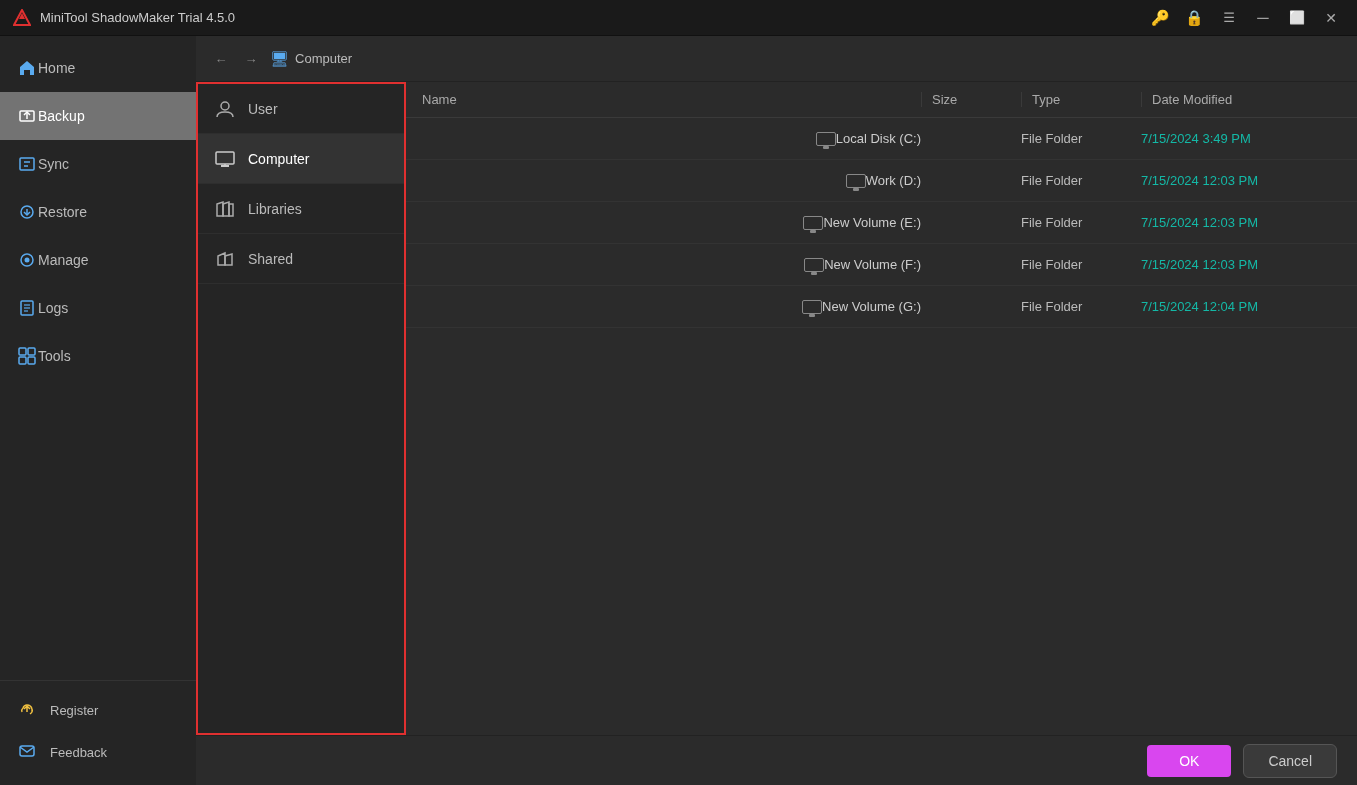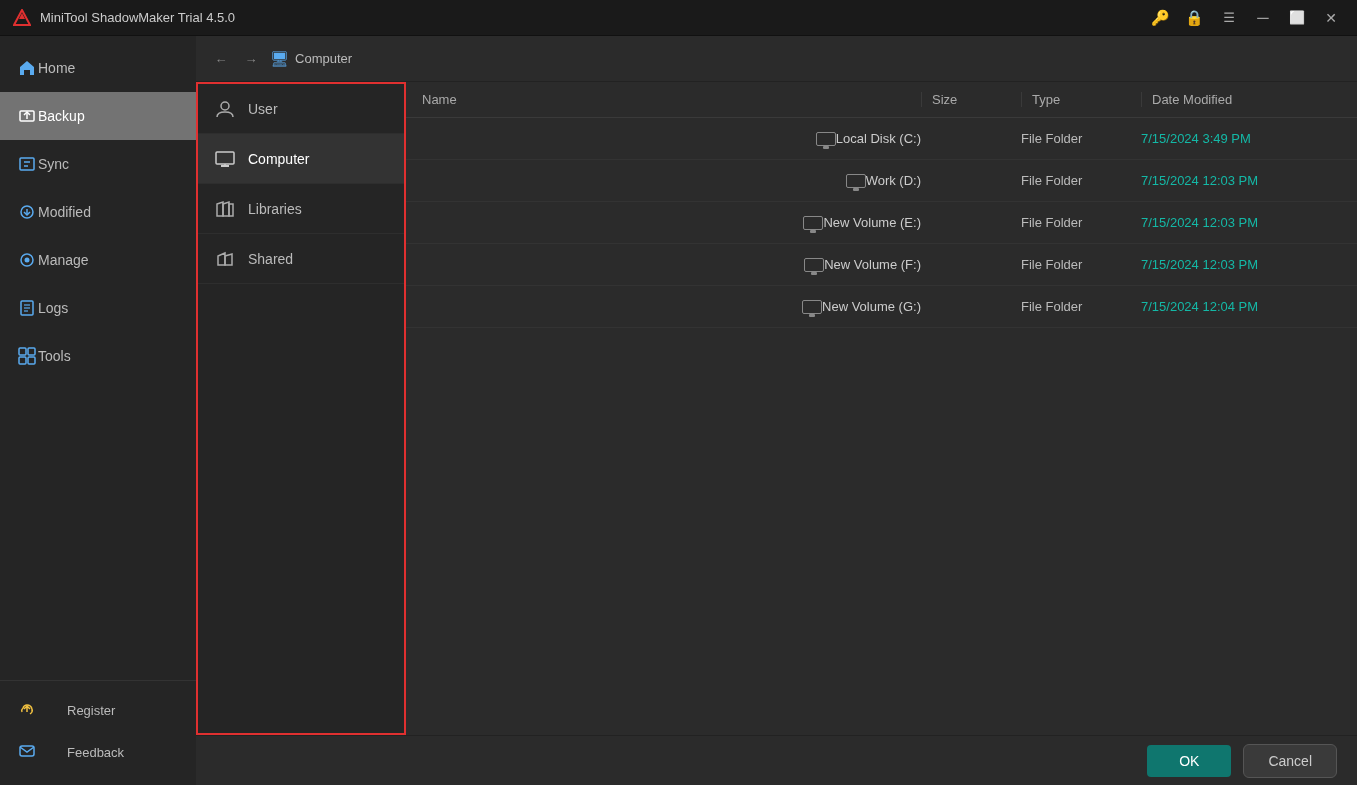--- a/index.html
+++ b/index.html
@@ -99,21 +99,21 @@
     .sidebar-bottom {
       padding: 8px 0 12px 0;
       border-top: 1px solid #333;
     }
     .sidebar-bottom-item {
       display: flex;
       align-items: center;
       height: 42px;
       padding: 0 16px;
       cursor: pointer;
-      gap: 29px;
+      gap: 12px;
       color: #bbb;
       font-size: 13px;
     }
 
     
     .content {
       flex: 1;
       background: #2b2b2b;
       display: flex;
       flex-direction: column;
@@ -262,21 +262,21 @@
       background: #2b2b2b;
       border-top: 1px solid #222;
       display: flex;
       align-items: center;
       justify-content: flex-end;
       padding: 0 20px;
       gap: 12px;
       flex-shrink: 0;
     }
     .btn-ok {
-      background: #0f766e;
+      background: #d946ef;
       color: #fff;
       border: none;
       padding: 8px 32px;
       border-radius: 4px;
       font-size: 14px;
       cursor: pointer;
     }
     .btn-cancel {
       background: #3a3a3a;
       color: #ccc;
@@ -359,21 +359,21 @@
       </div>
 
       <div class="sidebar-item">
         <div class="sidebar-icon">
           <svg width="18" height="18" viewBox="0 0 18 18" fill="none">
             <circle cx="9" cy="9" r="6" stroke="#5aabf0" stroke-width="1.5"></circle>
             <path d="M6 9L9 12L12 9" stroke="#5aabf0" stroke-width="1.5"></path>
             <line x1="9" y1="6" x2="9" y2="12" stroke="#5aabf0" stroke-width="1.5"></line>
           </svg>
         </div>
-        <span>Modified</span>
+        <span>Restore</span>
       </div>
 
       <div class="sidebar-item">
         <div class="sidebar-icon">
           <svg width="18" height="18" viewBox="0 0 18 18" fill="none">
             <circle cx="9" cy="9" r="6" stroke="#5aabf0" stroke-width="1.5"></circle>
             <circle cx="9" cy="9" r="2.5" fill="#5aabf0"></circle>
           </svg>
         </div>
         <span>Manage</span>

